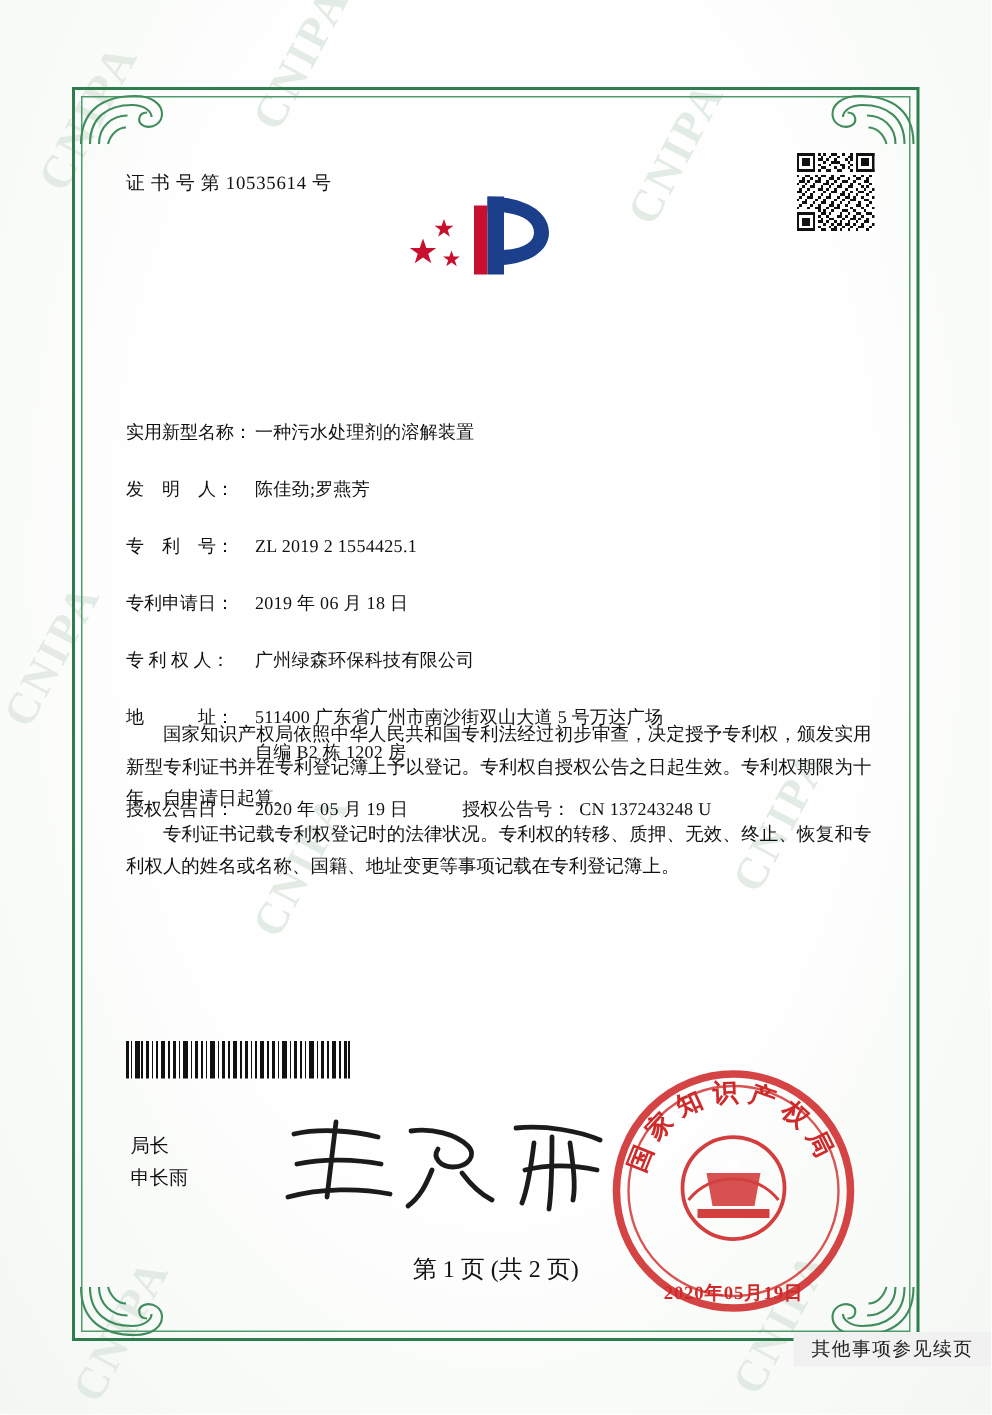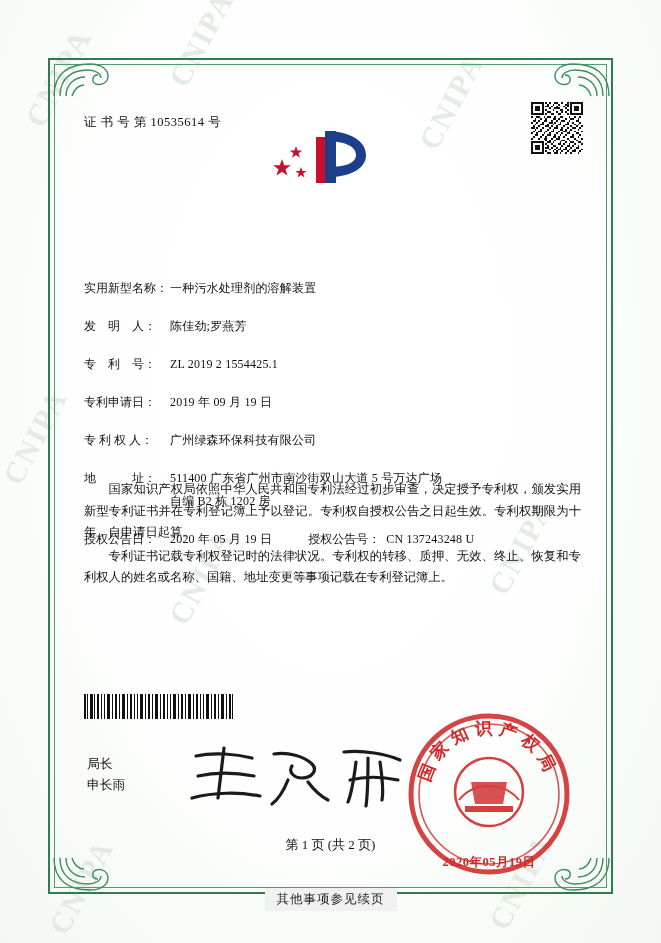--- a/index.html
+++ b/index.html
@@ -201,29 +201,29 @@
     letter-spacing: .5px;
     font-weight: bold;
   }
 
   
   #page-num {
     position: absolute;
     left: 0; right: 0;
     top: 772px;
     text-align: center;
-    font-size: 13px;
+    font-size: 16px;
     color: #111;
   }
 
   #footer-note {
     position: absolute;
     left: 0; right: 0;
     bottom: 32px;
-    text-align: center;
+    text-align: right;
   }
   #footer-note span {
     display: inline-block;
     padding: 3px 12px;
     background: #f1f1f1;
     font-size: 12.5px;
     color: #222;
     letter-spacing: 1px;
   }
 </style>
@@ -530,21 +530,21 @@
       <div class="row">
         <div class="lbl">发　明　人：</div>
         <div class="val">陈佳劲;罗燕芳</div>
       </div>
       <div class="row">
         <div class="lbl">专　利　号：</div>
         <div class="val mono">ZL 2019 2 1554425.1</div>
       </div>
       <div class="row">
         <div class="lbl">专利申请日：</div>
-        <div class="val">2019 年 09 月 19 日</div>
+        <div class="val">2019 年 06 月 18 日</div>
       </div>
       <div class="row">
         <div class="lbl">专 利 权 人：</div>
         <div class="val">广州绿森环保科技有限公司</div>
       </div>
       <div class="row">
         <div class="lbl">地　　　址：</div>
         <div class="val">511400 广东省广州市南沙街双山大道 5 号万达广场</div>
       </div>
       <div class="subline">自编 B2 栋 1202 房</div>

